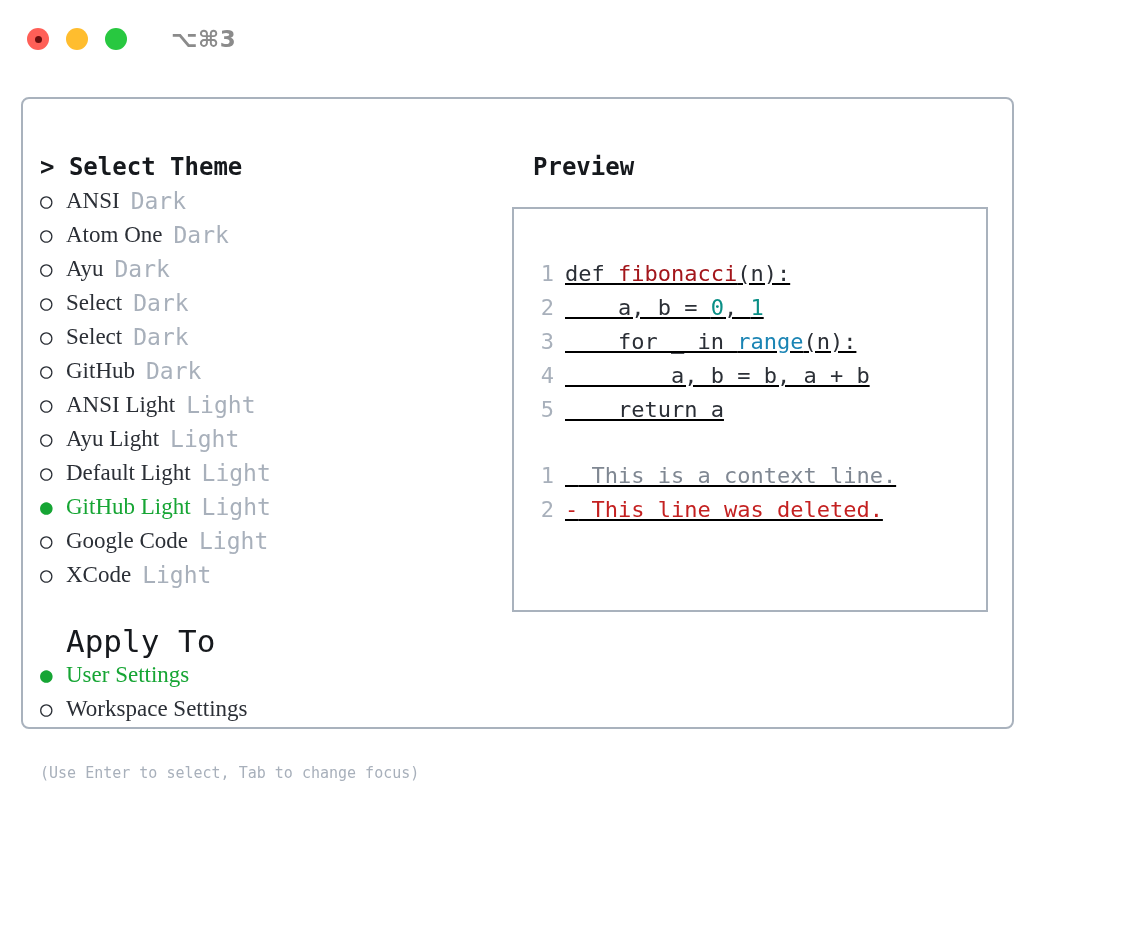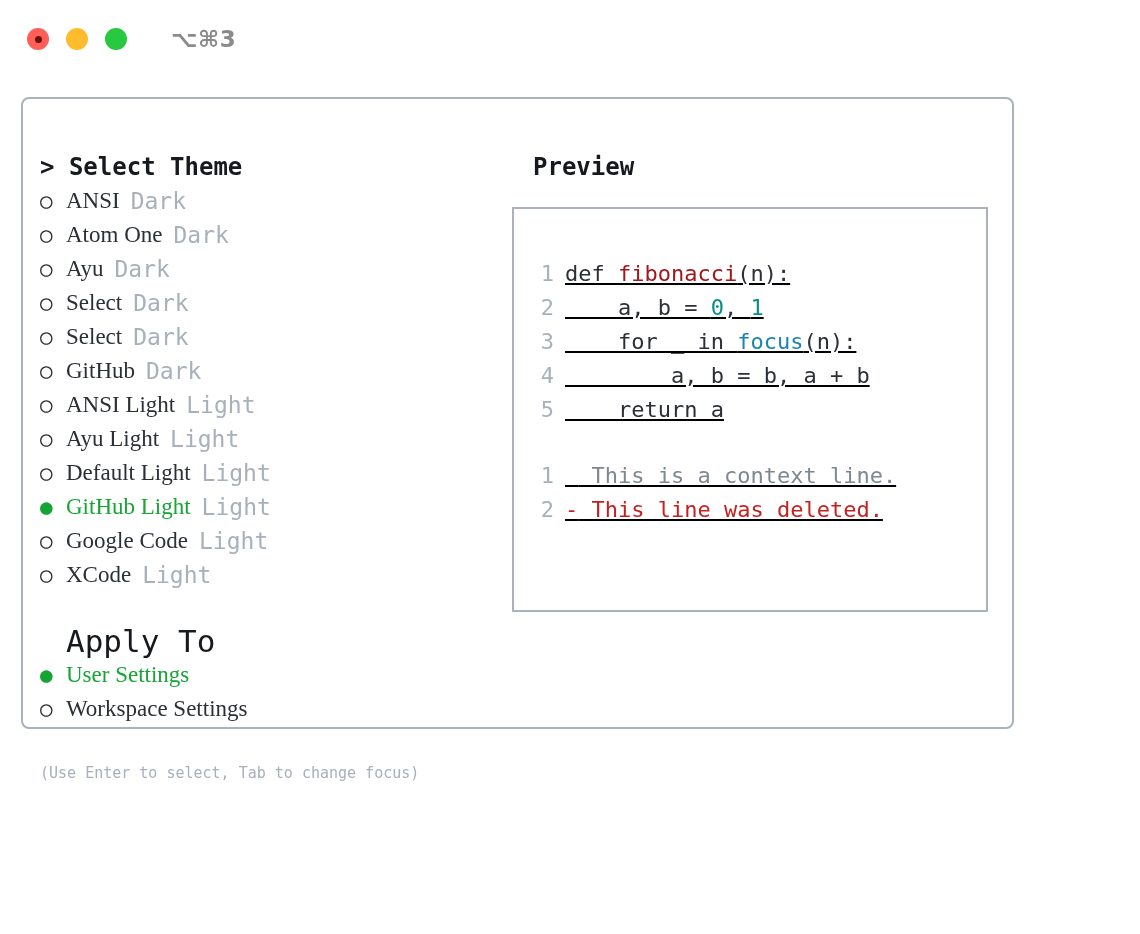--- a/index.html
+++ b/index.html
@@ -216,21 +216,21 @@
 
       <div id="hint-text" data-name="keyboard-hint-text">(Use Enter to select, Tab to change focus)</div>
     </div>
 
     <div id="preview-column" data-name="preview-column">
       <div id="preview-title" data-name="preview-title">Preview</div>
       <div id="preview-box" data-name="preview-box">
         <div id="code-block" data-name="code-sample">
             <div class="code-line" data-name="code-line"><span class="lineno" data-name="code-line-number">1</span><span class="tok-plain" data-name="code-token-plain">def </span><span class="tok-func" data-name="code-token-func">fibonacci</span><span class="tok-plain" data-name="code-token-plain">(n):</span></div>
             <div class="code-line" data-name="code-line"><span class="lineno" data-name="code-line-number">2</span><span class="tok-plain" data-name="code-token-plain">    a, b = </span><span class="tok-num" data-name="code-token-num">0</span><span class="tok-plain" data-name="code-token-plain">, </span><span class="tok-num" data-name="code-token-num">1</span></div>
-            <div class="code-line" data-name="code-line"><span class="lineno" data-name="code-line-number">3</span><span class="tok-plain" data-name="code-token-plain">    for _ in </span><span class="tok-builtin" data-name="code-token-builtin">focus</span><span class="tok-plain" data-name="code-token-plain">(n):</span></div>
+            <div class="code-line" data-name="code-line"><span class="lineno" data-name="code-line-number">3</span><span class="tok-plain" data-name="code-token-plain">    for _ in </span><span class="tok-builtin" data-name="code-token-builtin">range</span><span class="tok-plain" data-name="code-token-plain">(n):</span></div>
             <div class="code-line" data-name="code-line"><span class="lineno" data-name="code-line-number">4</span><span class="tok-plain" data-name="code-token-plain">        a, b = b, a + b</span></div>
             <div class="code-line" data-name="code-line"><span class="lineno" data-name="code-line-number">5</span><span class="tok-plain" data-name="code-token-plain">    return a</span></div>
           </div>
         <div class="blank-line" data-name="code-spacer"></div>
         <div id="diff-block" data-name="diff-sample">
             <div class="code-line diff-line" data-name="diff-line-ctx"><span class="lineno" data-name="diff-line-number">1</span><span class="diff-ctx" data-name="diff-sign"> </span><span class="diff-ctx" data-name="diff-text"> This is a context line.</span></div>
             <div class="code-line diff-line" data-name="diff-line-del"><span class="lineno" data-name="diff-line-number">2</span><span class="diff-del" data-name="diff-sign">-</span><span class="diff-del" data-name="diff-text"> This line was deleted.</span></div>
           </div>
       </div>
     </div>

